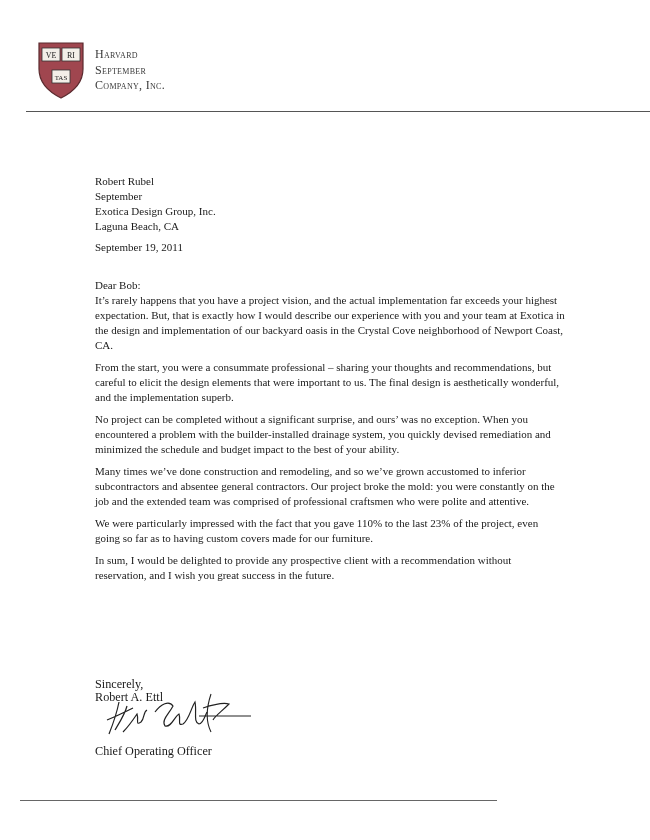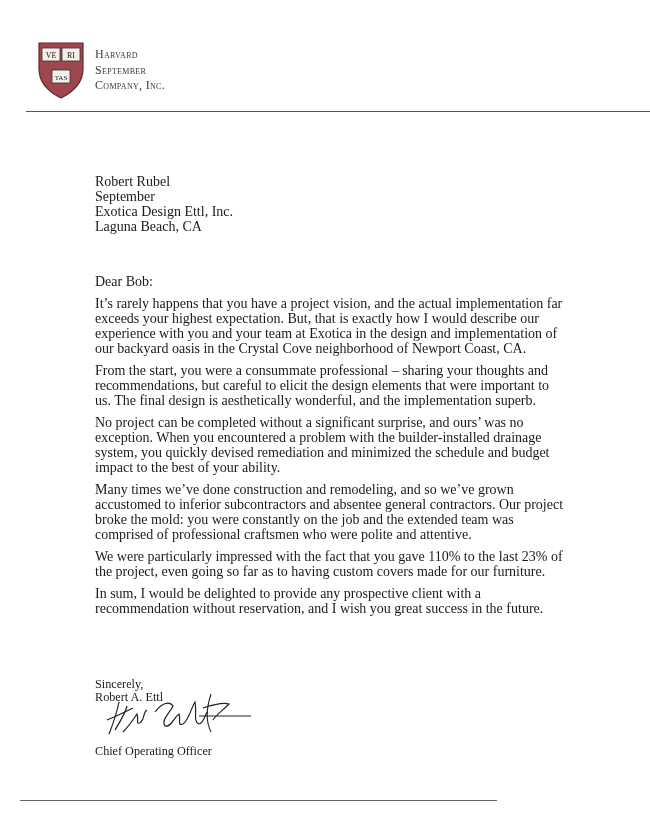--- a/index.html
+++ b/index.html
@@ -4,24 +4,24 @@
 <style>
   html, body { margin: 0; padding: 0; background: #ffffff; }
   body { width: 650px; height: 840px; position: relative; overflow: hidden;
          font-family: "Liberation Serif", "DejaVu Serif", serif; color: #1a1a1a; }
   .logo { position: absolute; left: 37px; top: 41px; width: 48px; height: 58px; }
   .company { position: absolute; left: 95px; top: 47px; font-family: "Liberation Serif", serif;
              color: #3a3a3a; font-size: 13px; line-height: 15.5px; letter-spacing: 0.3px; }
   .company div { font-variant: small-caps; font-size: 12px; }
   .rule-top { position: absolute; left: 26px; top: 111px; width: 624px; height: 1px; background: #555; }
   .rule-bottom { position: absolute; left: 20px; top: 800px; width: 477px; height: 1px; background: #666; }
-  .letter { position: absolute; left: 95px; top: 174px; width: 470px; font-size: 14px; line-height: 15px; }
+  .letter { position: absolute; left: 95px; top: 174px; width: 470px; font-size: 11px; line-height: 15px; }
   .addr div { white-space: nowrap; }
   .date { margin-top: 6px; }
-  .salutation { margin-top: 40px; font-family: Liberation Serif, serif; }
+  .salutation { margin-top: 23px; font-family: Liberation Serif, serif; }
   .para { margin-top: 7px; }
   .para:first-of-type { margin-top: 0; }
   .closing { position: absolute; left: 95px; top: 677px; font-size: 12.2px; line-height: 15px; }
   .sig { position: absolute; left: 103px; top: 686px; width: 150px; height: 55px; }
   .signer { position: absolute; left: 95px; top: 690px; font-size: 12.2px; }
   .title { position: absolute; left: 95px; top: 744px; font-size: 12.2px; }
 </style>
 </head>
 <body>
 
@@ -40,25 +40,26 @@
   <div>September</div>
   <div>Company, Inc.</div>
 </div>
 
 <div class="rule-top"></div>
 
 <div class="letter">
   <div class="addr">
     <div>Robert Rubel</div>
     <div>September</div>
-    <div>Exotica Design Ettl, Inc.</div>
+    <div>Exotica Design Group, Inc.</div>
     <div>Laguna Beach, CA</div>
   </div>
+  <div class="date">September 19, 2011</div>
   <div class="salutation">Dear Bob:</div>
-  <div style="margin-top:7px;">
+  <div style="">
     <div class="para">It’s rarely happens that you have a project vision, and the actual implementation far exceeds your highest expectation.  But, that is exactly how I would describe our experience with you and your team at Exotica in the design and implementation of our backyard oasis in the Crystal Cove neighborhood of Newport Coast, CA.</div>
     <div class="para">From the start, you were a consummate professional – sharing your thoughts and recommendations, but careful to elicit the design elements that were important to us.  The final design is aesthetically wonderful, and the implementation superb.</div>
     <div class="para">No project can be completed without a significant surprise, and ours’ was no exception.  When you encountered a problem with the builder-installed drainage system, you quickly devised remediation and minimized the schedule and budget impact to the best of your ability.</div>
     <div class="para">Many times we’ve done construction and remodeling, and so we’ve grown accustomed to inferior subcontractors and absentee general contractors.  Our project broke the mold: you were constantly on the job and the extended team was comprised of professional craftsmen who were polite and attentive.</div>
     <div class="para">We were particularly impressed with the fact that you gave 110% to the last 23% of the project, even going so far as to having custom covers made for our furniture.</div>
     <div class="para">In sum, I would be delighted to provide any prospective client with a recommendation without reservation, and I wish you great success in the future.</div>
   </div>
 </div>
 
 <div class="closing">Sincerely,</div>

